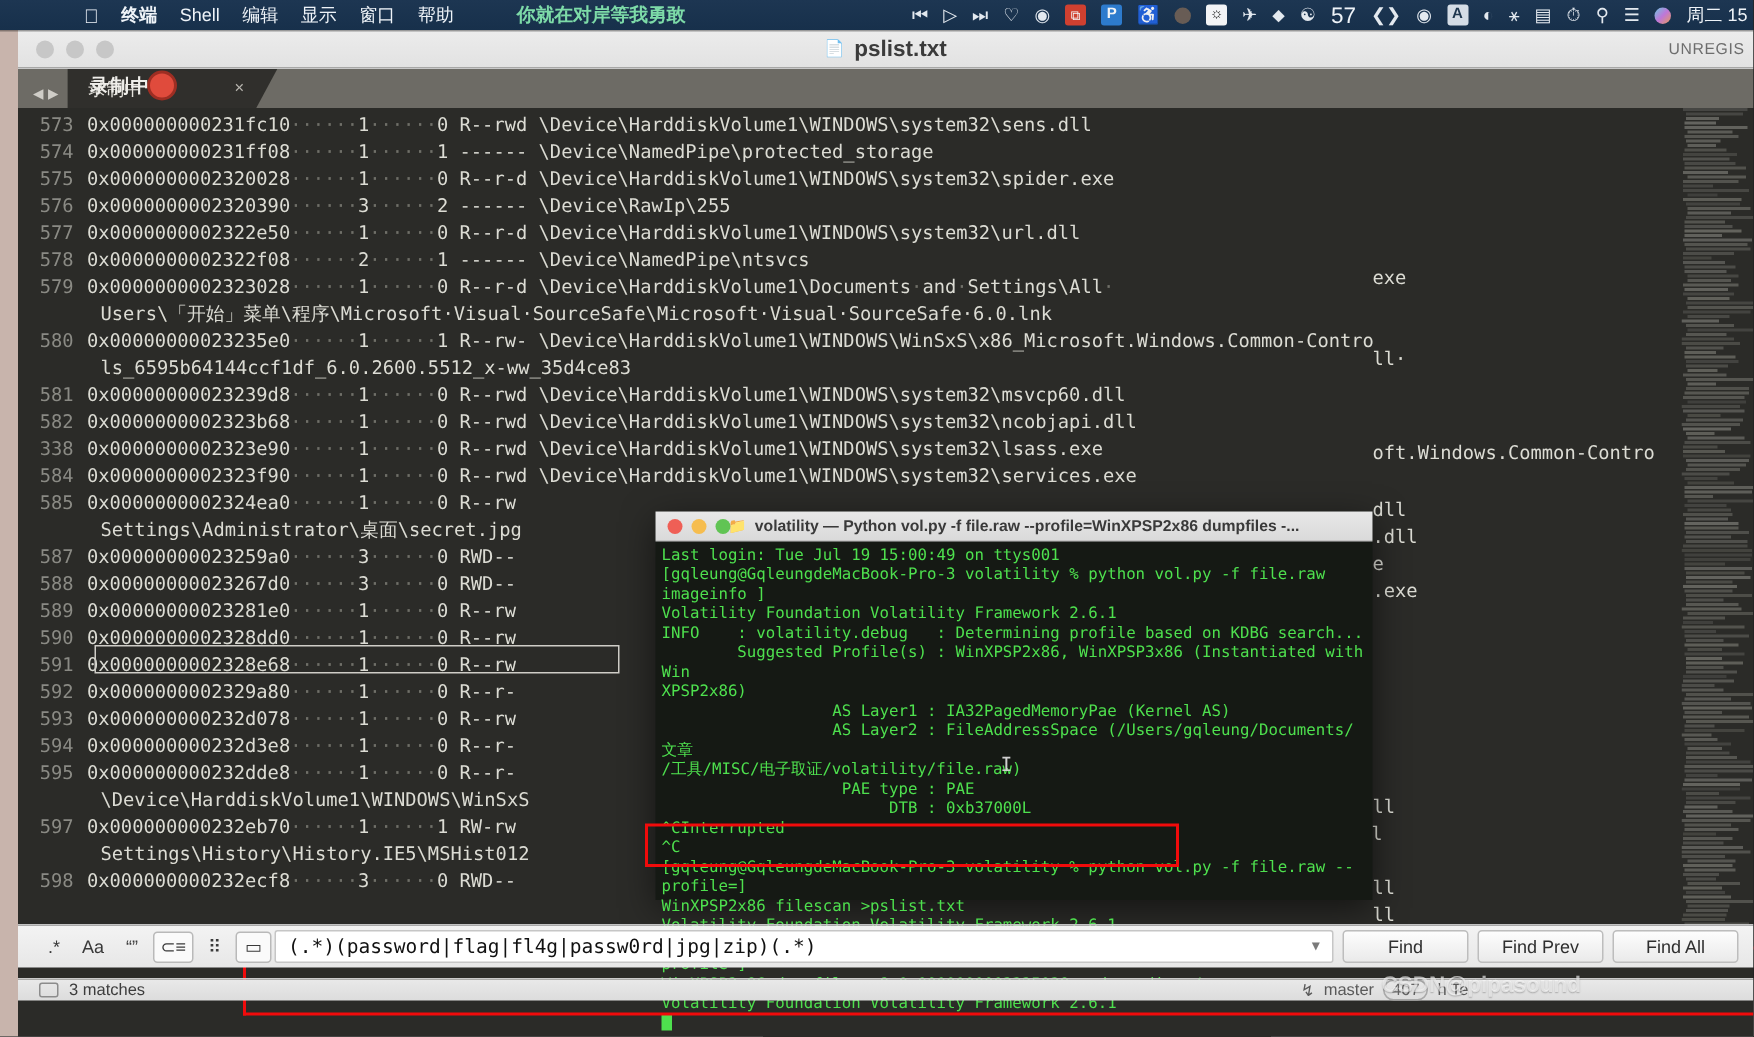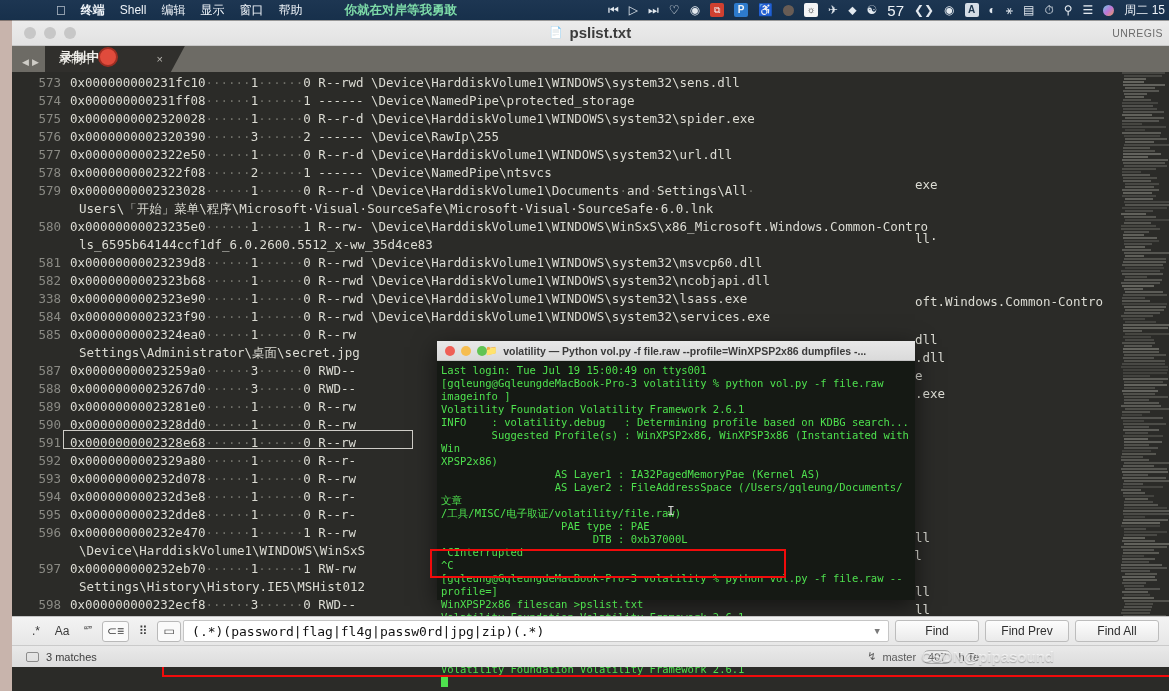--- a/index.html
+++ b/index.html
@@ -71,21 +71,21 @@
     color:#efeeea; font-size:12.5px; font-weight:bold; letter-spacing:1px;
   }
 
   
   .code {
     position:relative; height:552px; background:#2b2b28; overflow:hidden;
     font-family:"DejaVu Sans Mono","Liberation Mono",monospace;
     font-size:12.5px; line-height:18px;
   }
   .gutter { position:absolute; left:0; top:0; width:46px; height:100%; background:#2b2b28; }
-  .lines { position:absolute; left:0; top:0; right:0; padding-top:2px;padding-left:12px; }
+  .lines { position:absolute; left:0; top:0; right:0; padding-top:2px; }
   .row { display:flex; height:18px; align-items:center; white-space:pre; }
   .row.hl { background:#3a3a35; }
   .ln { width:46px; text-align:right; padding-right:9px; color:#8a8a84; flex:0 0 46px; }
   .txt { color:#dcdcd4; flex:1; }
   .txt .dots { color:#6f6f68; }
   .cont { padding-left:55px; color:#dcdcd4; white-space:pre; }
   .sel-box {
     position:absolute; left:51px; top:358px; width:350px; height:19px;
     border:1px solid #cfcdc7; z-index:5;
   }
@@ -145,21 +145,21 @@
   .fb-caret { position:absolute; right:8px; color:#7a7a7a; font-size:9px; }
   .fb-actions { display:flex; gap:6px; padding-right:10px; }
   .fb-action {
     width:84px; height:22px; background:linear-gradient(180deg,#fdfdfd,#eaeaea);
     border:1px solid #bdbdbd; border-radius:3px; font-size:12px; color:#2f2f2f;
     display:flex; align-items:center; justify-content:center;
   }
 
   
   .statusbar {
-    position:absolute; left:12px; bottom:24px; width:1157px; height:22px;
+    position:absolute; left:12px; bottom:24px; width:1157px; height:15px;
     background:linear-gradient(180deg,#e9e9e9,#dcdcdc); border-top:1px solid #cacaca;
     display:flex; align-items:center; z-index:50; font-size:11px; color:#3d3d3d;
   }
   .sb-left { display:flex; align-items:center; gap:7px; padding-left:14px; }
   .sb-right { margin-left:auto; display:flex; align-items:center; gap:6px; padding-right:190px; color:#5a5a5a; }
   .sb-badge { border:1px solid #a9a9a9; border-radius:8px; padding:0 5px; font-size:11px; color:#666; }
   .mon-ic { width:13px;height:10px;border:1px solid #8c8c8c; border-radius:2px; display:inline-block; }
 
   
   .pptbar {
@@ -273,21 +273,20 @@
           <div class="row"><span class="cont">Settings\Administrator\桌面\secret.jpg</span></div>
           <div class="row"><span class="ln">587</span><span class="txt">0x00000000023259a0<span class="dots">······</span>3<span class="dots">······</span>0 RWD-- </span></div>
           <div class="row"><span class="ln">588</span><span class="txt">0x00000000023267d0<span class="dots">······</span>3<span class="dots">······</span>0 RWD-- </span></div>
           <div class="row"><span class="ln">589</span><span class="txt">0x00000000023281e0<span class="dots">······</span>1<span class="dots">······</span>0 R--rw </span></div>
           <div class="row"><span class="ln">590</span><span class="txt">0x0000000002328dd0<span class="dots">······</span>1<span class="dots">······</span>0 R--rw </span></div>
           <div class="row"><span class="ln">591</span><span class="txt">0x0000000002328e68<span class="dots">······</span>1<span class="dots">······</span>0 R--rw </span></div>
           <div class="row"><span class="ln">592</span><span class="txt">0x0000000002329a80<span class="dots">······</span>1<span class="dots">······</span>0 R--r- </span></div>
           <div class="row"><span class="ln">593</span><span class="txt">0x000000000232d078<span class="dots">······</span>1<span class="dots">······</span>0 R--rw </span></div>
           <div class="row"><span class="ln">594</span><span class="txt">0x000000000232d3e8<span class="dots">······</span>1<span class="dots">······</span>0 R--r- </span></div>
           <div class="row"><span class="ln">595</span><span class="txt">0x000000000232dde8<span class="dots">······</span>1<span class="dots">······</span>0 R--r- </span></div>
-          <div class="row"><span class="ln">596</span><span class="txt">0x000000000232e470<span class="dots">······</span>1<span class="dots">······</span>1 R--rw </span></div>
           <div class="row"><span class="cont">\Device\HarddiskVolume1\WINDOWS\WinSxS</span></div>
           <div class="row"><span class="ln">597</span><span class="txt">0x000000000232eb70<span class="dots">······</span>1<span class="dots">······</span>1 RW-rw </span></div>
           <div class="row"><span class="cont">Settings\History\History.IE5\MSHist012</span></div>
           <div class="row"><span class="ln">598</span><span class="txt">0x000000000232ecf8<span class="dots">······</span>3<span class="dots">······</span>0 RWD-- </span></div>
           <div style="position: absolute; left: 903px; top: 104px; color: rgb(220, 220, 212); white-space: pre;">exe</div>
           <div style="position: absolute; left: 903px; top: 158px; color: rgb(220, 220, 212); white-space: pre;">ll·</div>
           <div style="position: absolute; left: 903px; top: 221px; color: rgb(220, 220, 212); white-space: pre;">oft.Windows.Common-Contro</div>
           <div style="position: absolute; left: 903px; top: 259px; color: rgb(220, 220, 212); white-space: pre;">dll</div>
           <div style="position: absolute; left: 903px; top: 277px; color: rgb(220, 220, 212); white-space: pre;">.dll</div>
           <div style="position: absolute; left: 903px; top: 295px; color: rgb(220, 220, 212); white-space: pre;">e</div>

